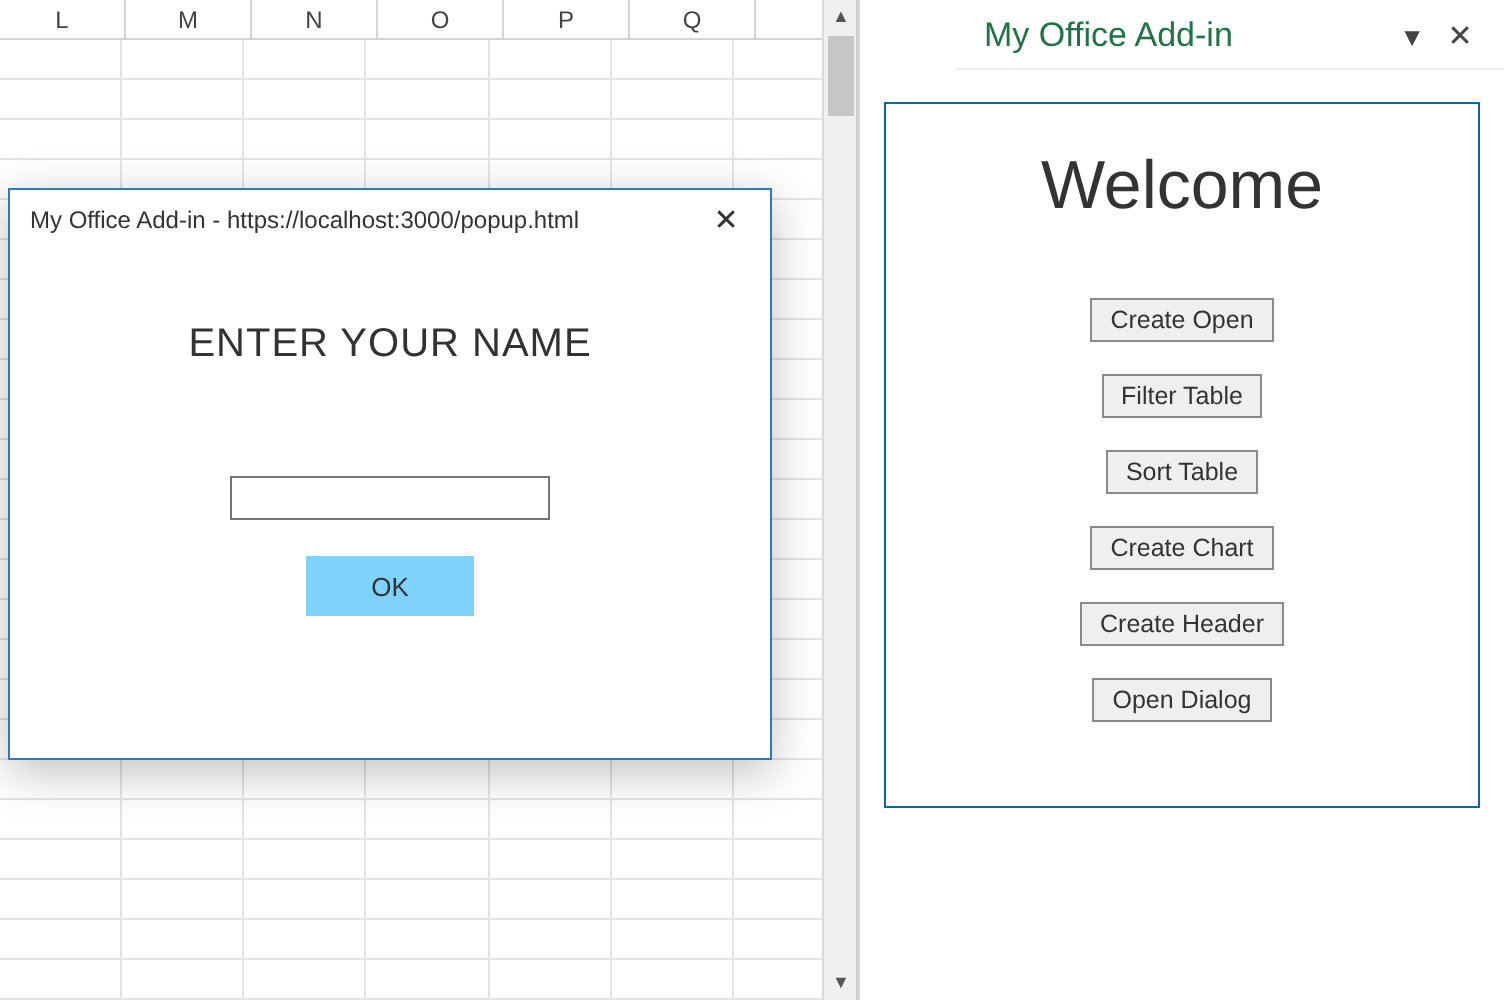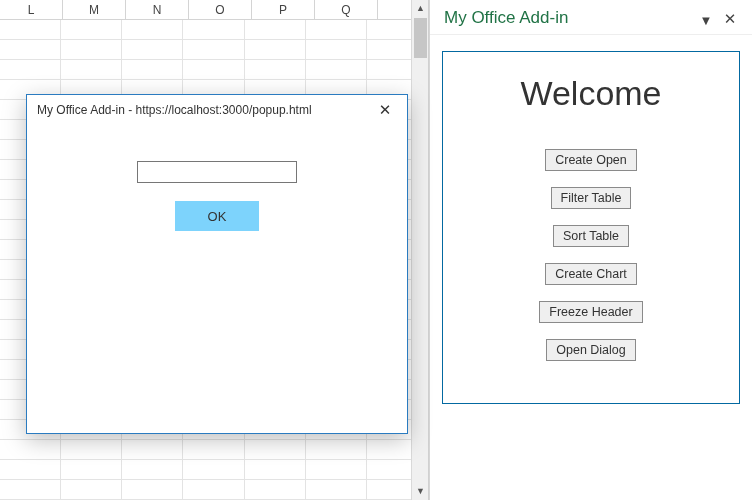--- a/index.html
+++ b/index.html
@@ -81,23 +81,24 @@
 
   .taskpane {
     width: 323px;
     background: #fff;
     border-left: 1px solid #d6d6d6;
     display: flex;
     flex-direction: column;
   }
   .taskpane-header {
     display: flex;
-    align-items: flex-end;
+    align-items: center;
     padding: 8px 10px 6px 14px;
     border-bottom: 1px solid #eee;
+    margin-left: 48px;
   }
   .taskpane-title {
     flex: 1;
     font-size: 17px;
     font-weight: 400;
     color: #217346;
   }
   .tp-dd, .tp-close {
     width: 24px;
     text-align: center;
@@ -137,23 +138,23 @@
     padding: 3px 9px;
     margin-bottom: 16px;
     cursor: pointer;
     font-family: inherit;
   }
   .tp-btn:last-child { margin-bottom: 12px; }
 
   .popup {
     position: absolute;
     top: 94px;
-    left: 26px;
+    left: 4px;
     width: 382px;
-    height: 340px;
+    height: 286px;
     background: #fff;
     border: 1px solid #2a7bc0;
     box-shadow: 0 6px 22px rgba(0,0,0,0.25);
     display: flex;
     flex-direction: column;
     justify-content: center;
   }
   .popup-titlebar {
     display: flex;
     align-items: center;
@@ -453,30 +454,31 @@
       <div class="tp-dd">▼</div>
       <div class="tp-close">✕</div>
     </div>
     <div class="taskpane-body">
       <div class="welcome-box">
         <div class="welcome-title">Welcome</div>
         <button class="tp-btn">Create Open</button>
         <button class="tp-btn">Filter Table</button>
         <button class="tp-btn">Sort Table</button>
         <button class="tp-btn">Create Chart</button>
-        <button class="tp-btn">Freeze Header</button>
+        <button class="tp-btn">Create Header</button>
         <button class="tp-btn">Open Dialog</button>
       </div>
     </div>
   </div>
 
 </div>
 
 <div class="popup">
   <div class="popup-titlebar">
     <div class="popup-title">My Office Add-in - https://localhost:3000/popup.html</div>
     <div class="popup-close">✕</div>
   </div>
   <div class="popup-body">
+    <div class="popup-heading">ENTER YOUR NAME</div>
     <input class="popup-input" type="text" value="" style="">
     <button class="popup-ok">OK</button>
   </div>
 </div>
 
 </body></html>

